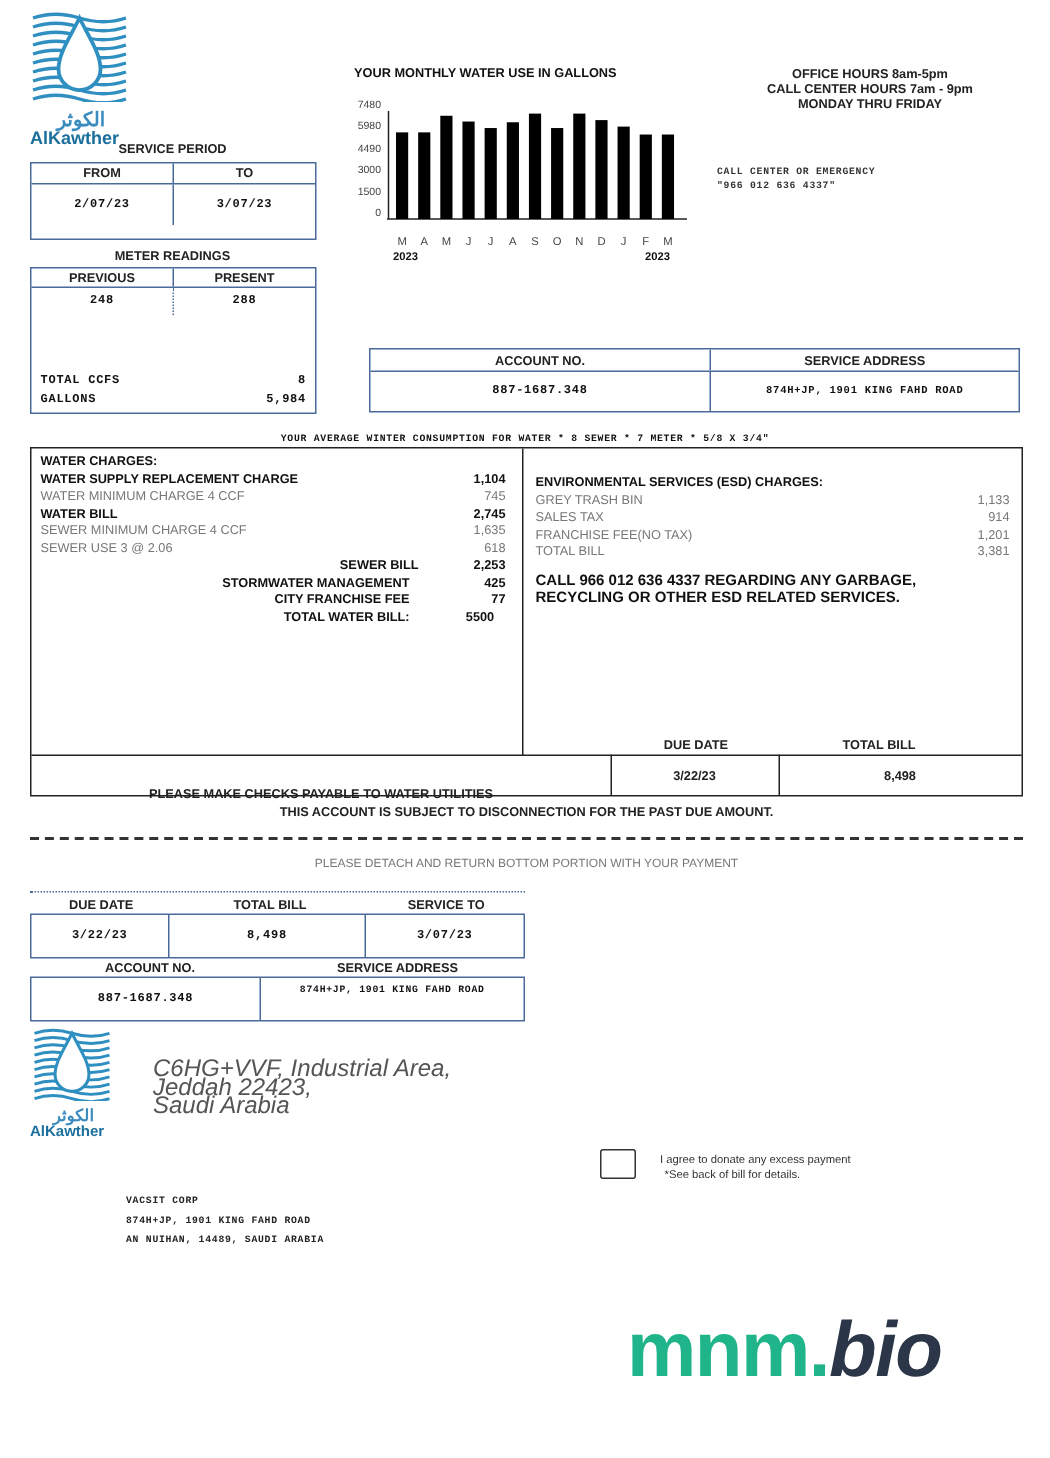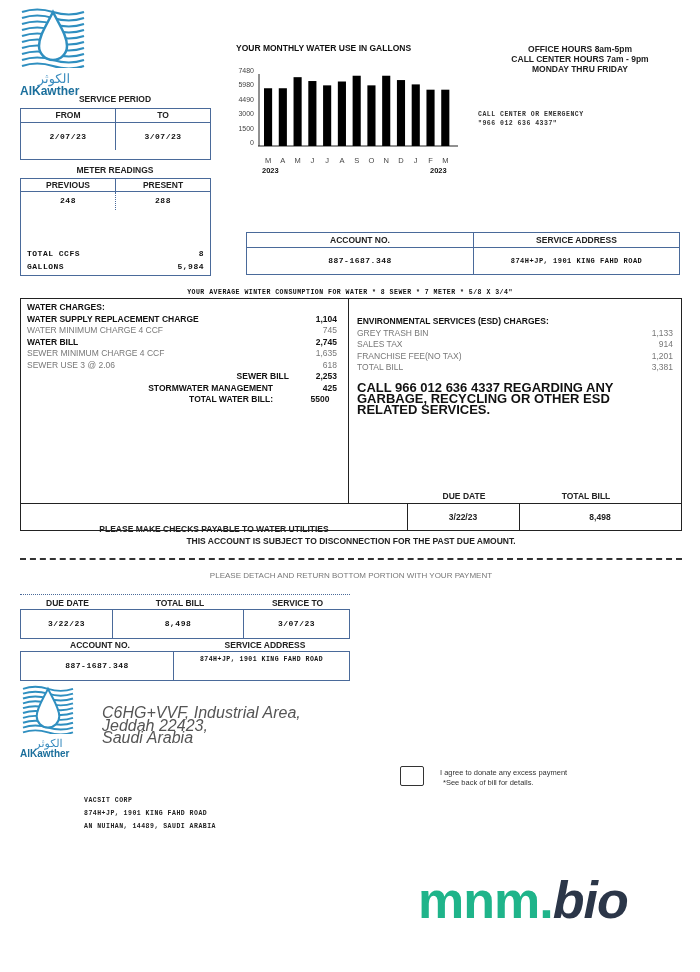--- a/index.html
+++ b/index.html
@@ -4,21 +4,21 @@
 <style>
   html,body{margin:0;padding:0;background:#fff;}
   body{width:700px;height:972px;position:relative;overflow:hidden;font-family:"Liberation Sans",sans-serif;color:#111;}
   .abs{position:absolute;}
   .mono{font-family:"Liberation Mono",monospace;font-weight:bold;letter-spacing:0.5px;}
   .sm{font-size:8px;}
   .lbl{font-size:8.5px;font-weight:bold;text-align:center;color:#222;}
   .blue-box{border:1.5px solid #4a6a9a;box-sizing:border-box;}
   .blk-box{border:1.5px solid #222;box-sizing:border-box;}
   .logo-text{font-weight:bold;color:#1b6f9c;font-size:12px;}
-  .arabic{color:#3a8cbf;font-size:13px;font-weight:normal;}
+  .arabic{color:#3a8cbf;font-size:13px;font-weight:bold;}
   .row{display:flex;justify-content:space-between;font-size:8.5px;line-height:11.5px;}
   .g{color:#777;}
   .b{font-weight:bold;color:#111;}
   .chart-title{font-size:8.5px;font-weight:bold;}
   .ytick{font-size:7px;color:#444;text-align:right;width:28px;}
   .xtick{font-size:7.5px;color:#444;text-align:center;}
 </style>
 </head>
 <body>
 
@@ -164,26 +164,30 @@
           <span>SEWER MINIMUM  CHARGE  4 CCF</span>
           <span>1,635</span>
         </div>
         <div class="row g">
           <span>SEWER USE  3 @ 2.06</span>
           <span>618</span>
         </div>
       </div>
     <div id="water-totals">
         <div class="row b" style="justify-content: flex-end;">
-          <span style="margin-right: 14px;">SEWER BILL</span>
+          <span style="margin-right: 24px;">SEWER BILL</span>
           <span style="width: 34px; text-align: right;">2,253</span>
         </div>
         <div class="row b" style="justify-content: flex-end;">
           <span style="margin-right: 30px;">STORMWATER  MANAGEMENT</span>
           <span style="width: 34px; text-align: right;">425</span>
+        </div>
+        <div class="row b" style="justify-content: flex-end;">
+          <span style="margin-right: 30px;">CITY FRANCHISE  FEE</span>
+          <span style="width: 34px; text-align: right;">77</span>
         </div>
         <div class="row b" style="justify-content: flex-end;">
           <span style="margin-right: 30px;">TOTAL  WATER  BILL:</span>
           <span style="width: 34px; text-align: center;">5500</span>
         </div>
       </div>
   </div>
   <div class="abs" style="left:336px;top:17px;width:316px;">
     <div class="row b">ENVIRONMENTAL  SERVICES  (ESD)  CHARGES:</div>
     <div id="esd-rows">
@@ -197,21 +201,21 @@
         </div>
         <div class="row g">
           <span>FRANCHISE  FEE(NO  TAX)</span>
           <span>1,201</span>
         </div>
         <div class="row g">
           <span>TOTAL BILL</span>
           <span>3,381</span>
         </div>
       </div>
-    <div class="b" style="font-size:13px;line-height:11px;margin-top:8px;width:270px;">CALL  966 012 636 4337 REGARDING ANY GARBAGE, RECYCLING OR OTHER ESD RELATED SERVICES.</div>
+    <div class="b" style="font-size:10px;line-height:11px;margin-top:8px;width:270px;">CALL  966 012 636 4337 REGARDING ANY GARBAGE, RECYCLING OR OTHER ESD RELATED SERVICES.</div>
   </div>
   <div class="abs lbl" style="left:388px;top:192px;width:110px;">DUE DATE</div>
   <div class="abs lbl" style="left:500px;top:192px;width:130px;">TOTAL BILL</div>
   <div class="abs" style="left:0;right:0;top:204px;border-top:1.5px solid #222;"></div>
   <div class="abs" style="left:386px;top:204px;height:27px;border-left:1.5px solid #222;"></div>
   <div class="abs" style="left:498px;top:204px;height:27px;border-left:1.5px solid #222;"></div>
   <div class="abs lbl" style="left:0;top:225px;width:386px;">PLEASE  MAKE  CHECKS  PAYABLE  TO WATER UTILITIES</div>
   <div class="abs lbl" style="left:386px;top:213px;width:112px;">3/22/23</div>
   <div class="abs lbl" style="left:498px;top:213px;width:162px;">8,498</div>
 </div>

